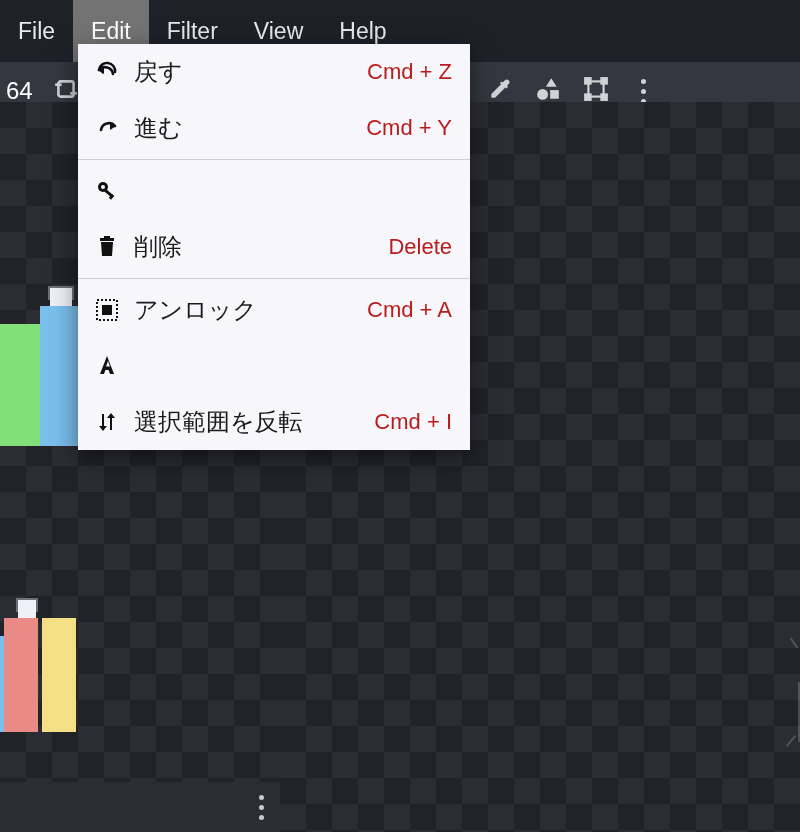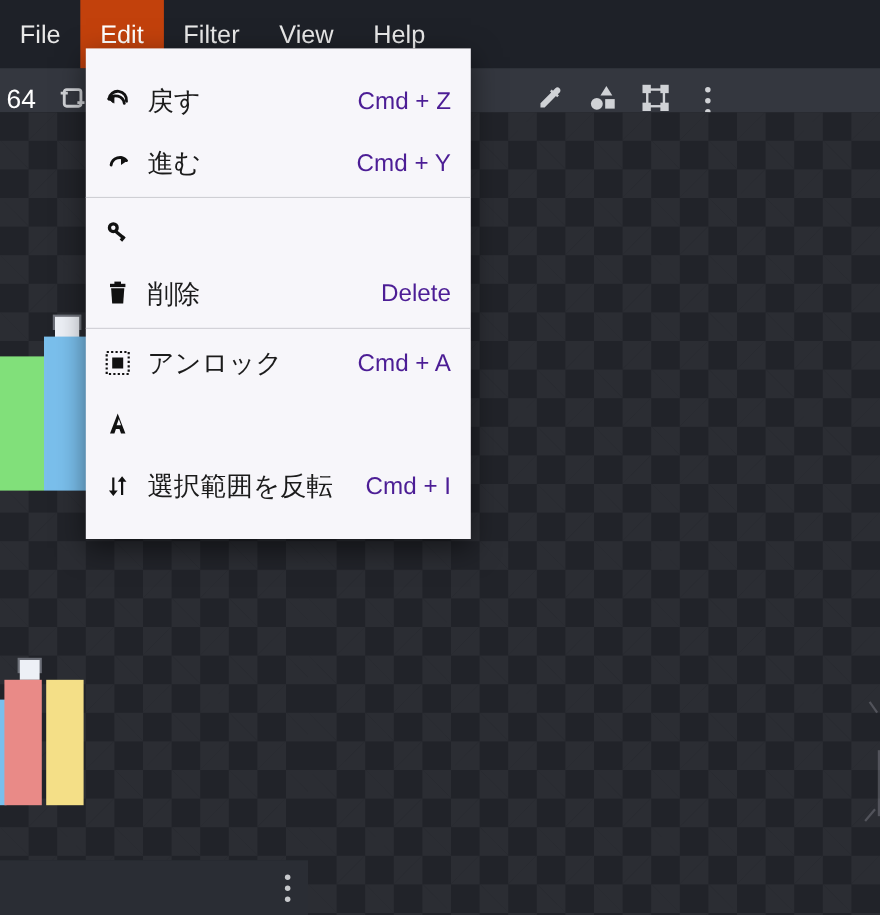--- a/index.html
+++ b/index.html
@@ -20,21 +20,21 @@
     font-size: 23px;
   }
   .menubar-item {
     padding: 0 18px;
     display: flex;
     align-items: center;
     color: #e8e8e8;
     cursor: pointer;
   }
   .menubar-item.active {
-    background: #c2410c;
+    background: #737373;
     color: #fff;
   }
 
   
   .toolbar {
     height: 58px;
     background: #34373f;
     display: flex;
     align-items: center;
     padding: 0 6px;
@@ -139,43 +139,43 @@
   }
   .gizmo .l1 { top:20px; right:0; transform:rotate(55deg);}
   .gizmo .l2 { top:60px; right:0; height:60px; width:2px;}
   .gizmo .l3 { top:118px; right:2px; width:14px; transform:rotate(-50deg);}
 
   
   .dropdown {
     position: absolute;
     left: 78px;
     top: 44px;
-    width: 350px;
+    width: 392px;
     background: #f7f6fa;
     color: #1b1b1b;
     box-shadow: 0 8px 24px rgba(0,0,0,0.5);
     z-index: 100;
-    padding: 20px 0;
+    padding: 0 0;
   }
   .dropdown .mi {
     display: flex;
     align-items: center;
     height: 56px;
     padding: 0 18px 0 14px;
     font-size: 24px;
     cursor: pointer;
   }
   .dropdown .mi .mi-icon {
     width: 30px;
     display:flex; align-items:center; justify-content:center;
     margin-right: 12px;
   }
   .dropdown .mi .mi-icon svg { width:24px; height:24px; }
   .dropdown .mi .mi-label { flex:1; }
-  .dropdown .mi .mi-short { color:#4c1d95; font-size:22px; }
+  .dropdown .mi .mi-short { color:#b91c1c; font-size:22px; }
   .dropdown .sep {
     height:1px; background:#cfcfd4; margin:3px 0;
   }
 
 </style>
 </head>
 <body>
 
 <div class="menubar">
   <div class="menubar-item">File</div>

